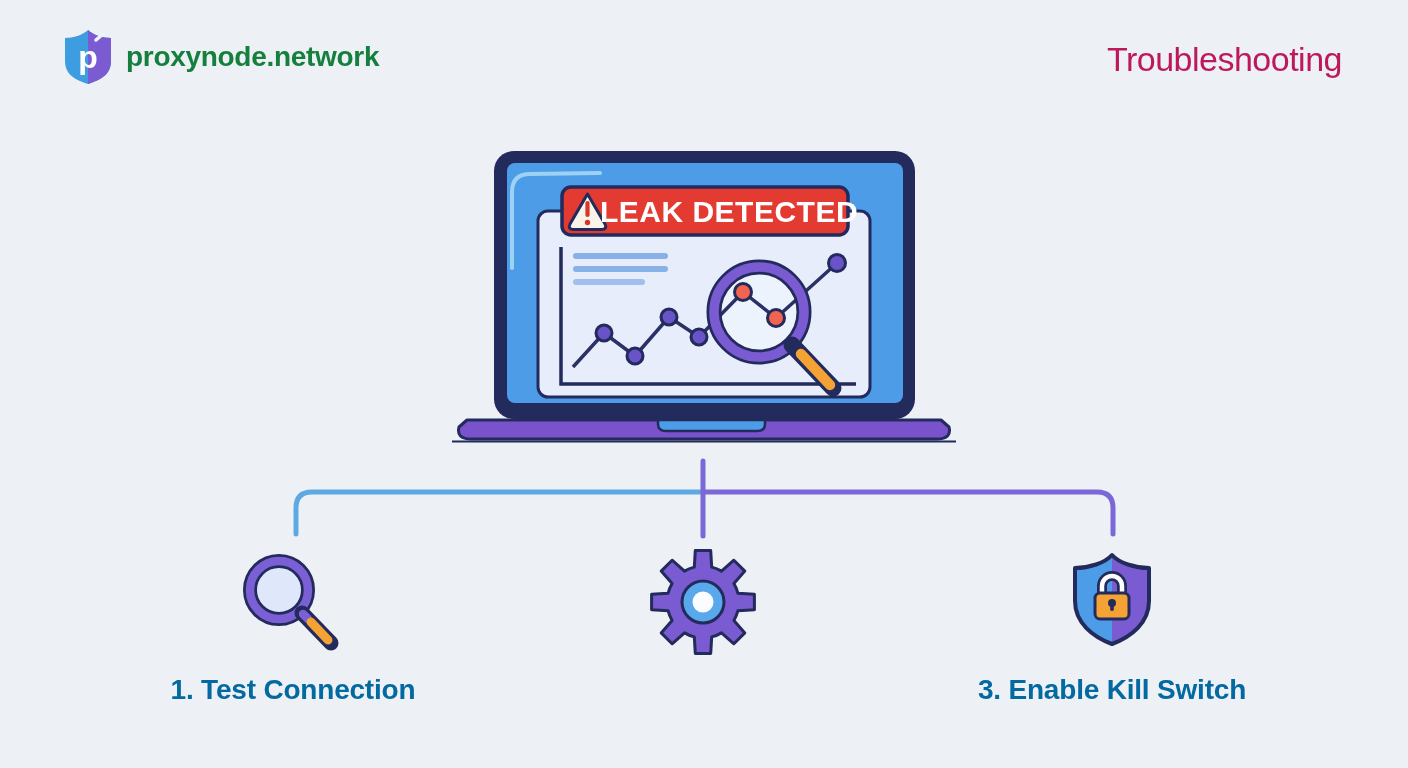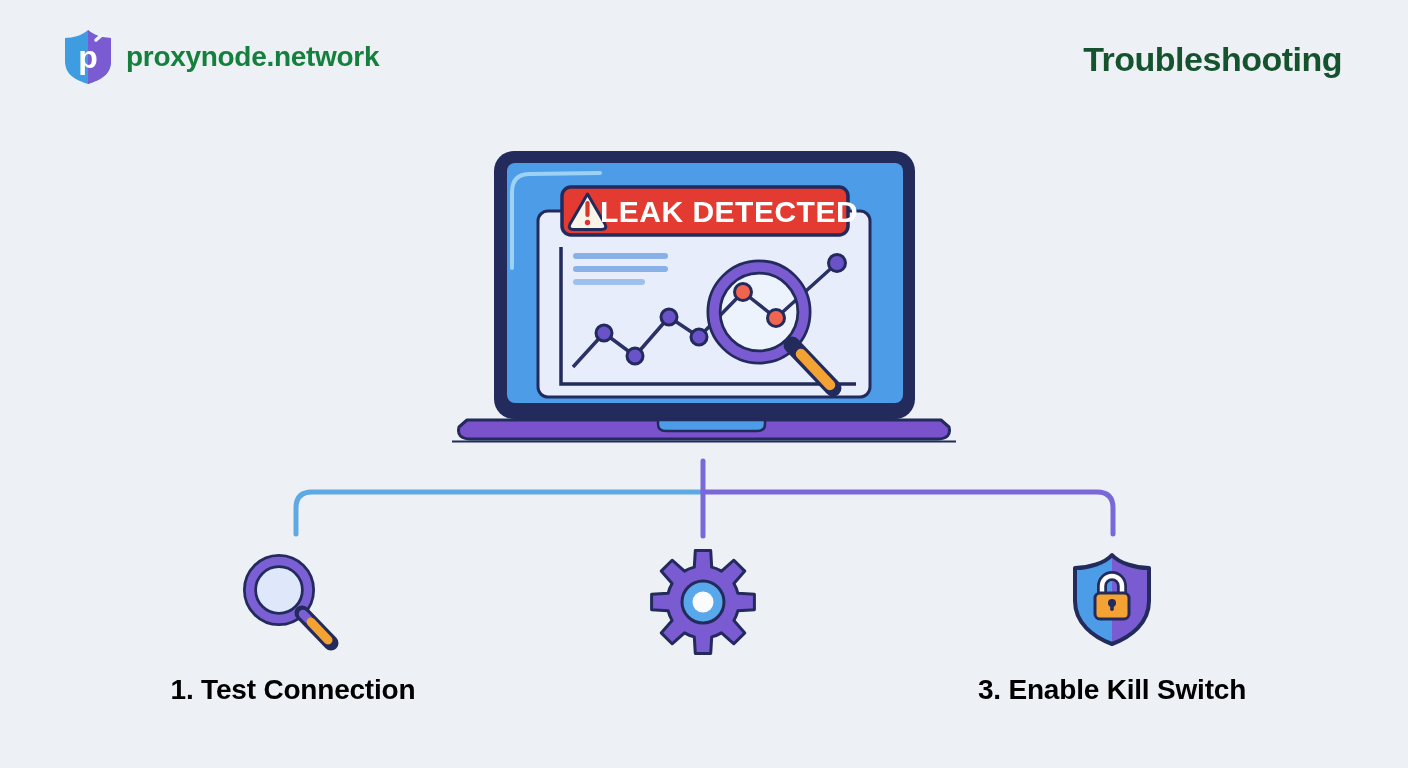--- a/index.html
+++ b/index.html
@@ -12,29 +12,29 @@
   }
   .header-left{
     position:absolute;left:62px;top:28px;
     display:flex;align-items:center;gap:12px;
   }
   .brand-text{
     font-size:28px;font-weight:bold;color:#15803d;letter-spacing:-0.3px;
   }
   .header-title{
     position:absolute;right:66px;top:40px;
-    font-size:34px;font-weight:bold;color:#14532d;letter-spacing:-0.5px;
+    font-size:34px;font-weight:normal;color:#be185d;letter-spacing:-0.5px;
   }
   .scene{
     position:absolute;left:0;top:0;width:1408px;height:768px;
   }
   .step-label{
     position:absolute;top:674px;width:520px;
     text-align:center;
-    font-size:28px;font-weight:bold;color:#000000;letter-spacing:-0.2px;
+    font-size:28px;font-weight:bold;color:#0369a1;letter-spacing:-0.2px;
   }
   .step-label.s1{left:33px;}
   .step-label.s2{left:444px;}
   .step-label.s3{left:852px;}
   .banner-text{
     font-family:"Liberation Sans", sans-serif;
     font-weight:bold;font-size:30px;fill:#ffffff;letter-spacing:0.5px;
   }
   .logo-p{
     font-family:"Liberation Sans", sans-serif;

